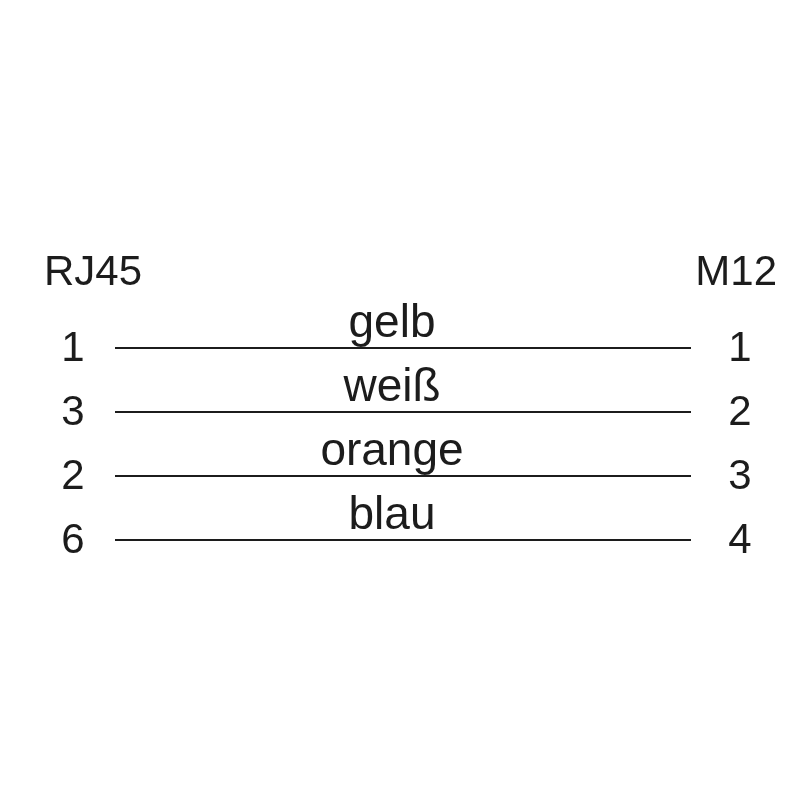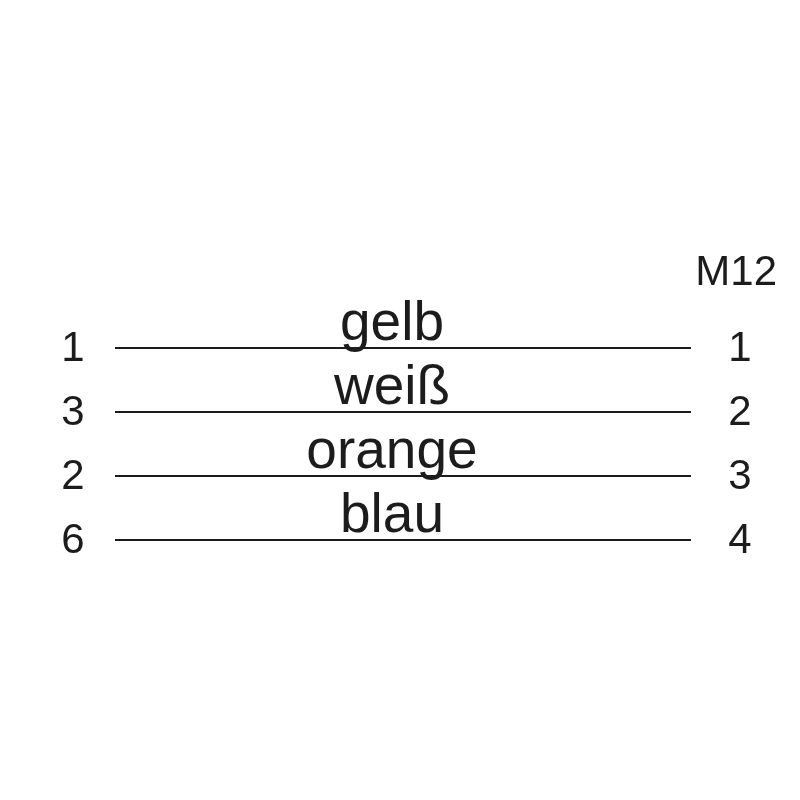--- a/index.html
+++ b/index.html
@@ -17,33 +17,34 @@
   }
   .connector-left  { left:44px; }
   .connector-right { right:23px;margin-left:48px; }
   .wire-row { position:absolute; left:0; width:800px; height:0; }
   .wire-line {
     position:absolute; left:115px; width:576px;
     top:-1px; height:2px; background:var(--ink);
   }
   .wire-color {
     position:absolute; left:104px; width:576px; top:-48px;
-    font-size:55px; line-height:42px; text-align:center; white-space:nowrap;
+    font-size:46px; line-height:42px; text-align:center; white-space:nowrap;
   }
   .pin {
     position:absolute; top:-22px; width:60px;
     font-size:42px; line-height:42px; text-align:center;
   }
   .pin-left  { left:43px; }
   .pin-right { left:710px; }
 </style>
 </head>
 <body>
 
 <div class="canvas">
+  <div class="connector-label connector-left">RJ45</div>
   <div class="connector-label connector-right">M12</div>
   <div id="wires">
   <div class="wire-row" style="top: 348px;">
     <div class="pin pin-left">1</div>
     <div class="wire-color">gelb</div>
     <div class="wire-line"></div>
     <div class="pin pin-right">1</div>
   </div>
 
   <div class="wire-row" style="top: 412px;">

